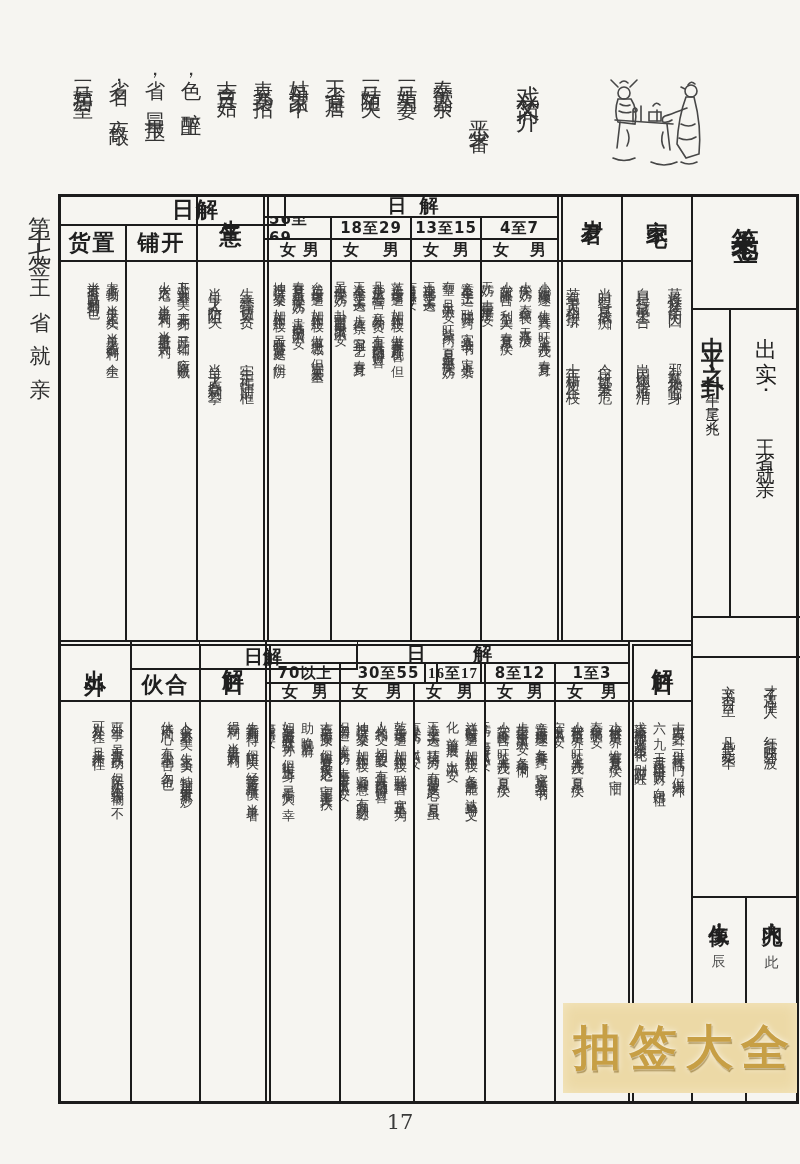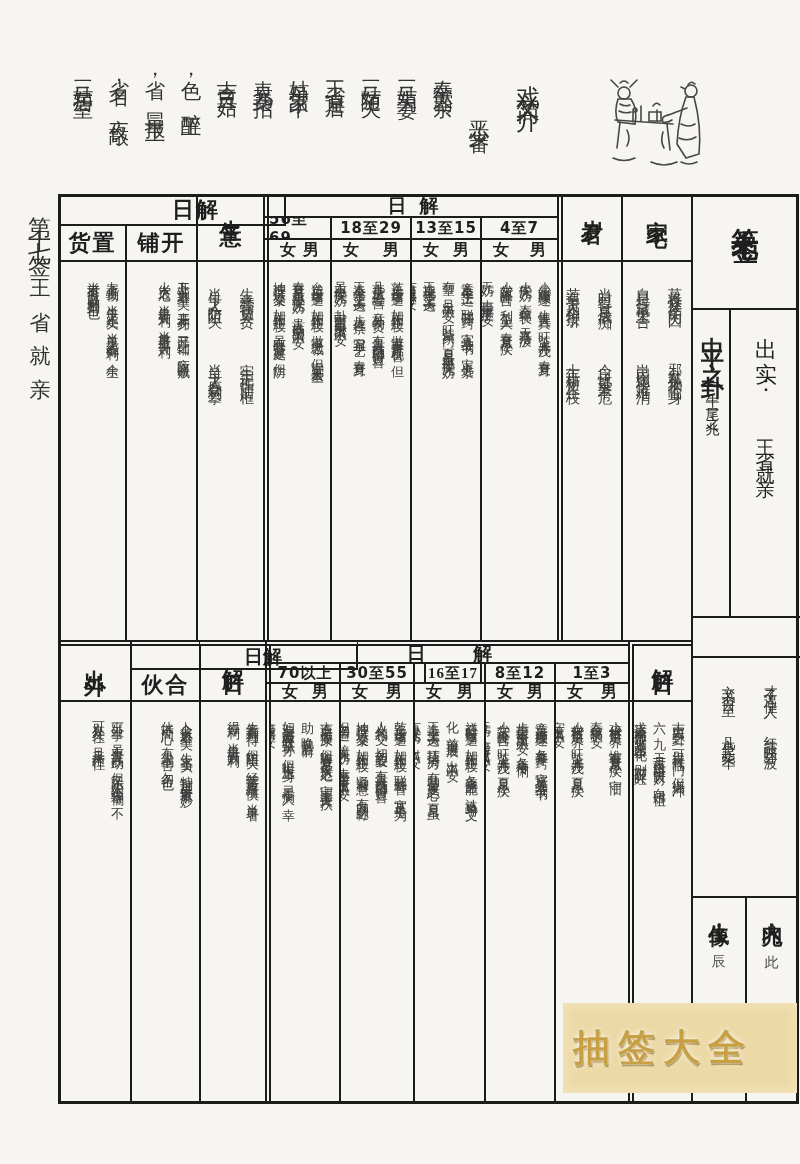--- a/index.html
+++ b/index.html
@@ -59,21 +59,21 @@
   .story .vcol{width:34px;margin:0 1px;font-size:20.5px;letter-spacing:6px;color:#333;height:auto;}
   .story .vcol:first-child{margin-top:40px;}
   .storytitle{writing-mode:vertical-rl;font-size:24px;letter-spacing:8px;color:#2e2e2e;}
   
   .marginlbl .vcol{width:32px;font-size:23px;letter-spacing:13px;color:#2f2f2f;height:auto;}
   .marginlbl .vcol .seg:last-child{font-size:21px;letter-spacing:33px;}
   .marginlbl .seg + .seg{margin-top:12px;}
   
   .wm{position:absolute;left:563px;top:1003px;width:234px;height:90px;background:#ecd9a6;
       box-shadow:inset 0 0 14px #f4e7c2;z-index:20;display:flex;align-items:center;}
-  .wm span{font-size:37px;font-weight:700;letter-spacing:8px;padding-left:10px;color:#c79f45;
+  .wm span{font-size:48px;font-weight:700;letter-spacing:8px;padding-left:10px;color:#c79f45;
       text-shadow:0 0 2px rgba(255,255,255,.95),0 0 7px rgba(255,255,255,.7),1px 2px 1px #9a7a30;}
   .pageno{position:absolute;left:0;right:0;top:1110px;text-align:center;
       font-family:"DejaVu Serif","Liberation Serif",serif;font-size:21px;color:#3a3a3a;}
   svg .ink{stroke:#474747;fill:none;stroke-width:1.6;stroke-linecap:round;}
 </style>
 </head>
 <body>
 
 <div class="page">
 
@@ -240,21 +240,21 @@
   <div class="cell hcell hdr-lg" style="left:130px;top:668px;width:71px;height:34px;text-align:center;">伙合</div>
   <div class="cell vhcell dblT" style="left:199px;top:640px;width:68px;height:62px;">
        <span class="vh">解日</span>
     </div>
   <div class="cell spread hdr-md dblT dblL" style="left:265px;top:640px;width:365px;height:24px;">
       <span>日</span>
       <span>解</span>
     </div>
 
   <div class="cell hcell agelbl dblL" style="left:265px;top:662px;width:76px;height:22px;">70以上</div>
-  <div class="cell hcell agelbl" style="left:339px;top:662px;width:76px;height:22px;">30至55</div>
+  <div class="cell hcell agelbl" style="left:339px;top:662px;width:99px;height:22px;">30至55</div>
   <div class="cell hcell agelbl" style="left:424px;top:662px;width:58px;height:22px;font-family:Liberation Serif, serif;">16至17</div>
   <div class="cell hcell agelbl" style="left:484px;top:662px;width:72px;height:22px;">8至12</div>
   <div class="cell hcell agelbl" style="left:554px;top:662px;width:76px;height:22px;">1至3</div>
 
   <div class="cell gender dblL" style="left:265px;top:682px;width:76px;height:20px;">
       <span>女</span>
       <span>男</span>
     </div>
   <div class="cell gender" style="left:339px;top:682px;width:76px;height:20px;">
       <span>女</span>
@@ -324,13 +324,14 @@
       <div class="vcol"><span class="seg">六</span><span class="seg">九</span><span class="seg">十二月疾难口舌失财</span><span class="seg">向佛祖</span></div>
       <div class="vcol"><span class="seg">求达摩祖师香火安门上祭化</span><span class="seg">则财丁兴旺</span></div>
     </div>
 
   <div class="frame" style="left:58px;top:194px;width:741px;height:910px;"></div>
 
   <div class="wm">
     <span>抽签大全</span>
   </div>
 
+  <div class="pageno">17</div>
 </div>
 
 </body></html>

